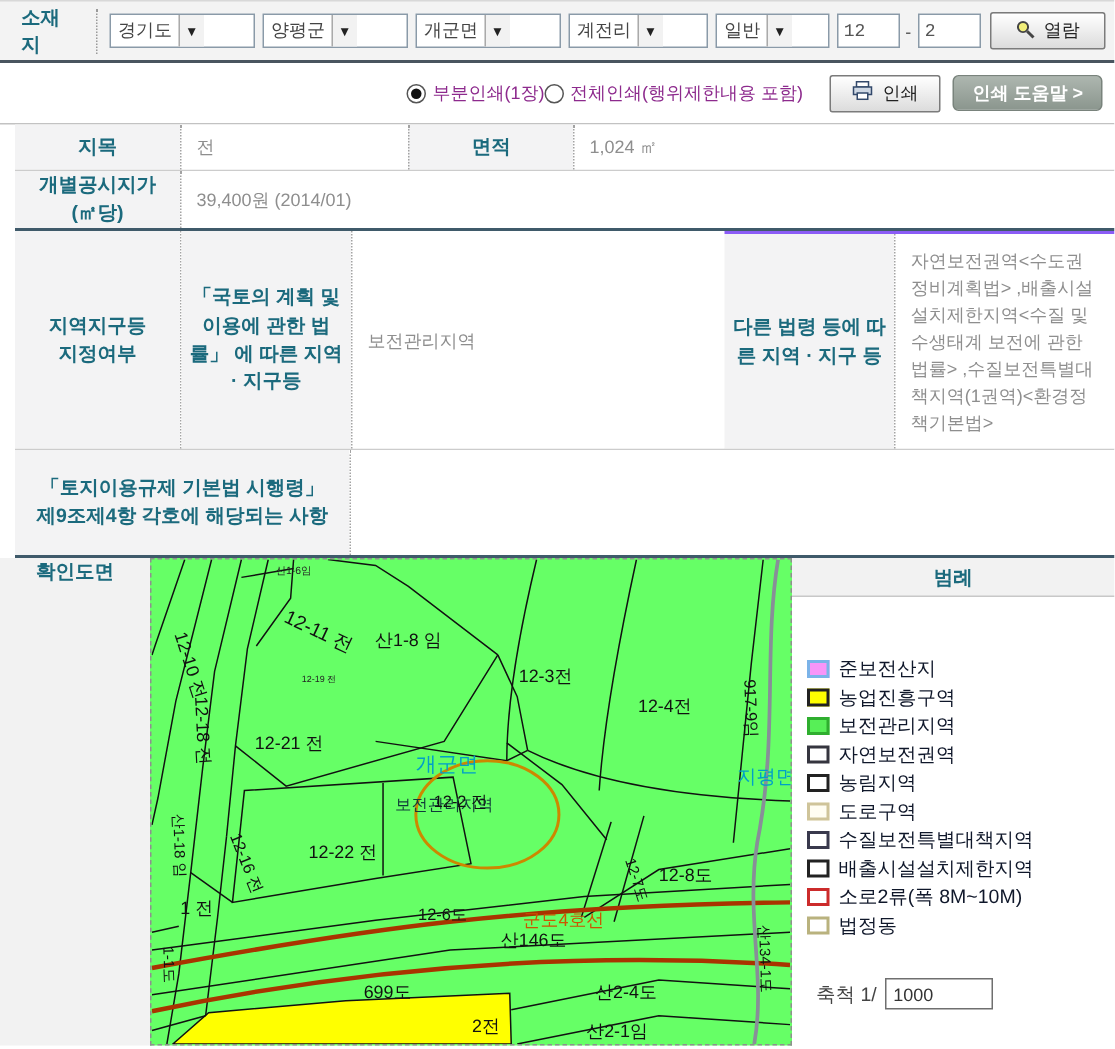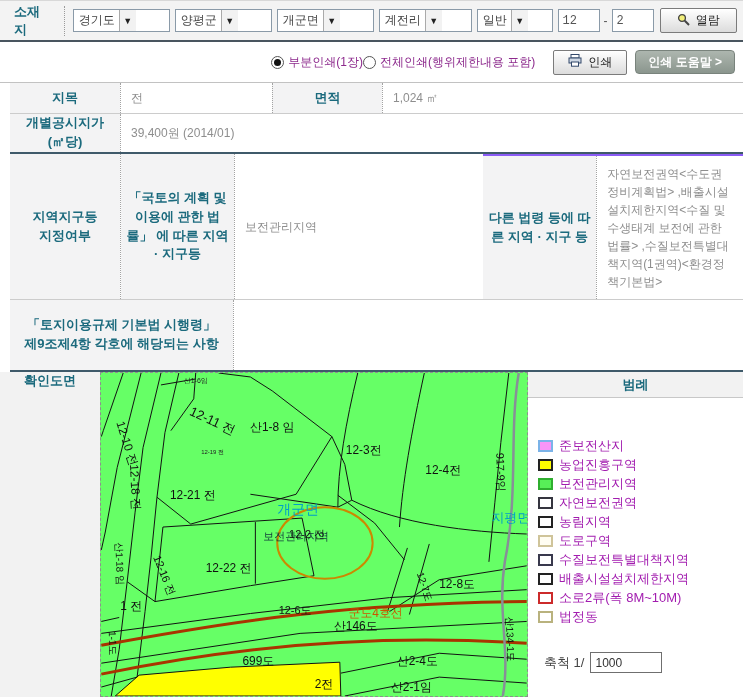--- a/index.html
+++ b/index.html
@@ -64,21 +64,21 @@
   .map-canvas { width:428px; height:325px; border:1px dashed #8f8f8f; background:#66ff66;
                 position:relative; cursor:crosshair; }
   .map-canvas svg { display:block; width:100%; height:100%; }
   .legend-col { flex:1; display:flex; flex-direction:column; background:#fff; }
   .legend-header { height:26px; background:#f2f2f2; border-bottom:1px solid #c8c8c8;
                    display:flex; align-items:center; justify-content:center;
                    color:#1b6a7d; font-weight:bold; font-size:13px; }
   .legend-list { padding:38px 0 0 10px; }
   .legend-item { display:flex; align-items:center; gap:6px; height:19px; }
   .swatch { width:15px; height:12px; border:2px solid #000; display:inline-block; flex:0 0 auto; }
-  .legend-label { font-size:13px; color:#a21caf; white-space:nowrap; }
+  .legend-label { font-size:13px; color:#0f172a; white-space:nowrap; }
   .scale-row { display:flex; align-items:center; margin:26px 0 0 16px; gap:6px; }
   .scale-text { font-size:13px; color:#444; }
   .scale-input { width:72px; height:21px; border:1px solid #6f6f6f; font-size:12px;
                  color:#333; padding:0 4px; font-family:"Liberation Sans",sans-serif; }
 
   .icon-svg { display:inline-block; }
 </style>
 </head>
 <body>
 

